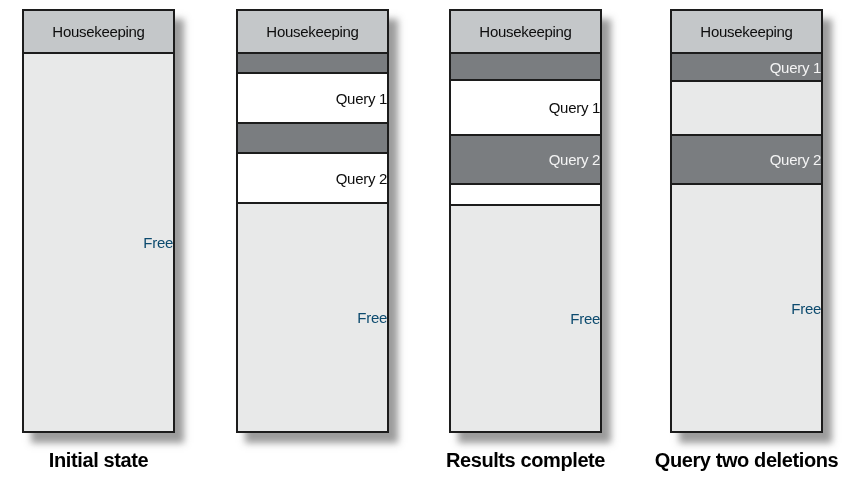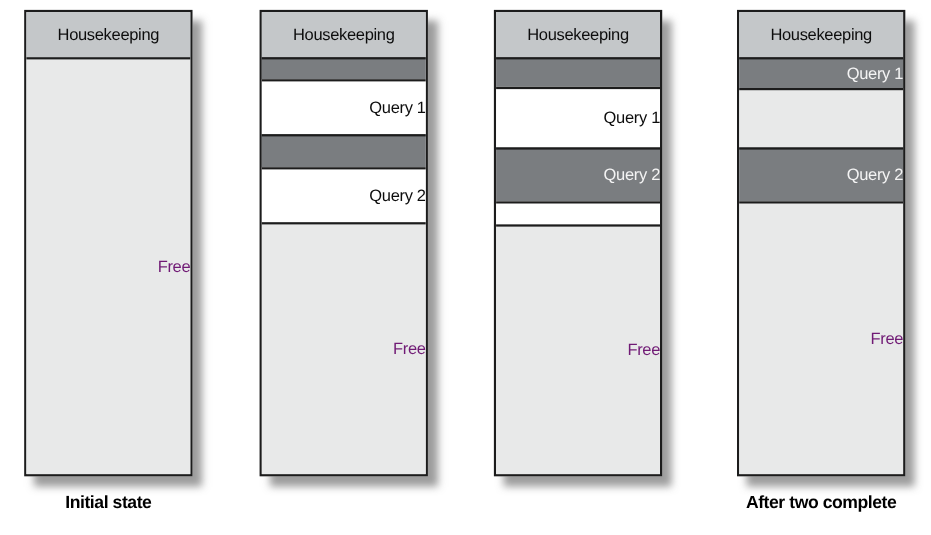--- a/index.html
+++ b/index.html
@@ -30,28 +30,28 @@
     justify-content: center;
     font-size: 15px;
     letter-spacing: -0.3px;
     white-space: nowrap;
     overflow: hidden;
   }
   .seg + .seg { border-top: 2px solid #1c1c1c; justify-content: flex-end; }
   .seg.t-header { background: #c4c7c9; color: #0d0d0d; }
   .seg.t-used   { background: #7a7d80; color: #f4f4f4; }
   .seg.t-result { background: #ffffff; color: #0d0d0d; }
-  .seg.t-free   { background: #e8e9e9; color: #701a75; padding-left: 37px; }
+  .seg.t-free   { background: #e8e9e9; color: #0c4a6e; padding-left: 37px; }
   .caption {
     position: absolute;
     top: 449px;
     width: 200px;
     text-align: center;
     font-weight: bold;
-    font-size: 16px;
+    font-size: 20px;
     letter-spacing: -0.4px;
     color: #000000;
   }
 </style>
 </head>
 <body>
 
 <div id="figure-canvas">
     <div class="panel" style="left: 22px;">
       <div class="seg t-header" style="flex: 0 0 41px;">
@@ -87,29 +87,30 @@
         <span>Query 1</span>
       </div>
       <div class="seg t-used" style="flex: 0 0 49px;">
         <span>Query 2</span>
       </div>
       <div class="seg t-result" style="flex: 0 0 21px;"></div>
       <div class="seg t-free" style="flex: 1 1 auto;">
         <span>Free</span>
       </div>
     </div>
+    <div class="caption" style="left: 425.5px;">Results complete</div>
     <div class="panel" style="left: 670px;">
       <div class="seg t-header" style="flex: 0 0 41px;">
         <span>Housekeeping</span>
       </div>
       <div class="seg t-used" style="flex: 0 0 28px;">
         <span>Query 1</span>
       </div>
       <div class="seg t-free" style="flex: 0 0 54px;"></div>
       <div class="seg t-used" style="flex: 0 0 49px;">
         <span>Query 2</span>
       </div>
       <div class="seg t-free" style="flex: 1 1 auto;">
         <span>Free</span>
       </div>
     </div>
-    <div class="caption" style="left: 646.5px;">After two complete</div>
+    <div class="caption" style="left: 646.5px;">Query two deletions</div>
   </div>
 
 </body></html>

